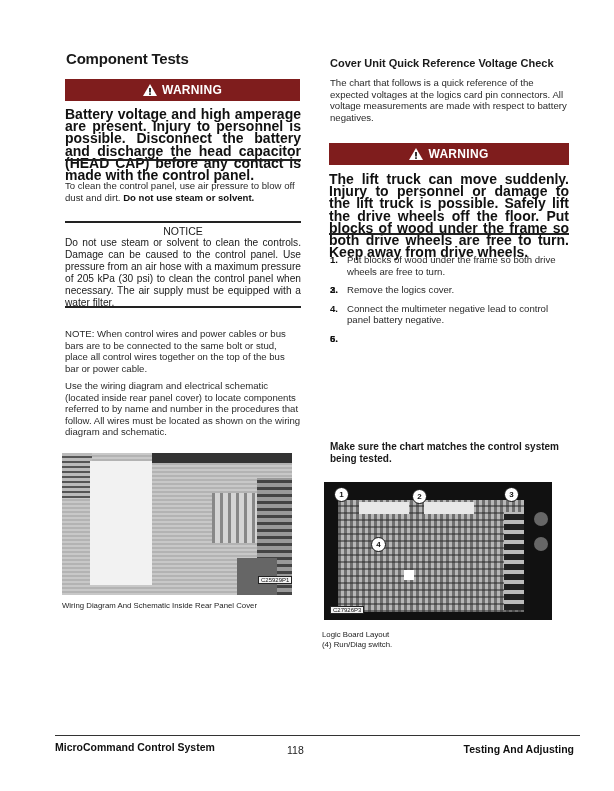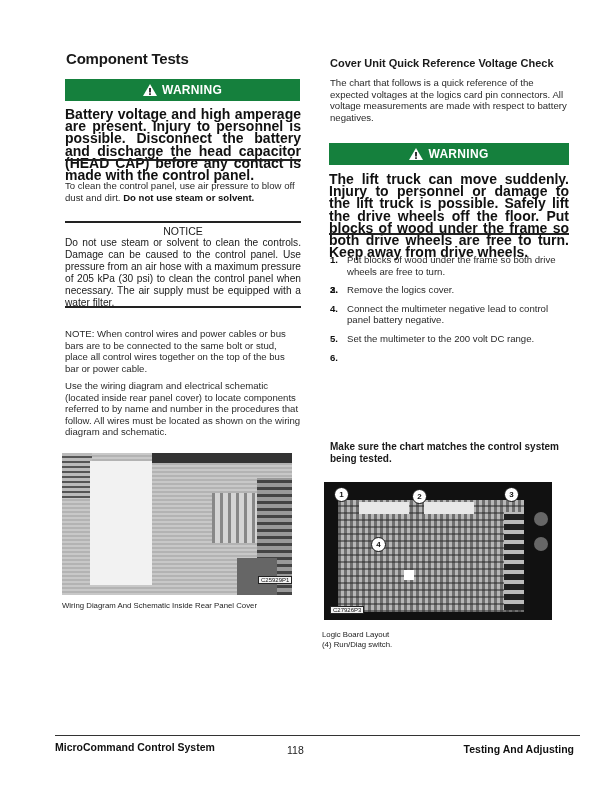--- a/index.html
+++ b/index.html
@@ -3,21 +3,21 @@
 <meta charset="utf-8">
 <style>
   html, body { margin:0; padding:0; background:#ffffff; }
   body { width:614px; height:791px; position:relative; overflow:hidden;
          font-family:"Liberation Sans", sans-serif; color:#1a1a1a; }
   .abs { position:absolute; }
   .h1 { font-weight:bold; font-size:15px; letter-spacing:-0.2px; }
   .h2 { font-weight:bold; font-size:11px; }
   .body { font-size:9.6px; line-height:11.6px; color:#2a2a2a; }
   .bold { font-weight:bold; color:#111; }
-  .warnbar { background:#15803d; color:#fff; font-weight:bold; font-size:12px;
+  .warnbar { background:#7f1d1d; color:#fff; font-weight:bold; font-size:12px;
              display:flex; align-items:center; justify-content:center; height:22px; letter-spacing:0.3px;}
   .warnbar svg { margin-right:5px; }
   .warntext { font-weight:bold; font-size:14px; line-height:12.2px; color:#111; text-align:justify; }
   .rule { height:2px; background:#222; }
   .rule-thin { height:1px; background:#333; }
   .notice-title { text-align:center; font-size:10.5px; }
   .notice-body { font-size:10.2px; line-height:12px; text-align:justify; color:#1a1a1a; }
   ol.steps { list-style:none; margin:0; padding:0; }
   ol.steps li { position:relative; padding-left:17px; margin-bottom:7px; font-size:9.6px; line-height:11.6px; color:#2a2a2a; }
   ol.steps li .num { position:absolute; left:0; top:0; font-weight:bold; color:#111; }
@@ -83,21 +83,21 @@
   <span>WARNING</span>
 </div>
 <div class="abs warntext" style="left:329px;top:173px;width:240px;">The lift truck can move suddenly. Injury to personnel or damage to the lift truck is possible. Safely lift the drive wheels off the floor. Put blocks of wood under the frame so both drive wheels are free to turn. Keep away from drive wheels.</div>
 <div class="abs rule" style="left:329px;top:233px;width:240px;"></div>
 
 <ol class="steps abs" style="left:330px;top:254px;width:240px;">
   <li><span class="num">1.</span><span>Put blocks of wood under the frame so both drive wheels are free to turn.</span></li>
   <li><span class="num">2.</span></li>
   <li><span class="num">3.</span><span>Remove the logics cover.</span></li>
   <li><span class="num">4.</span><span>Connect the multimeter negative lead to control panel battery negative.</span></li>
-  <li><span class="num">5.</span><span>Set the multimeter to the 200 volt DC range.</span></li>
+  <li><span class="num">5.</span></li>
   <li><span class="num">6.</span></li>
 </ol>
 
 <div class="abs h2" style="left:330px;top:441px;width:240px;font-size:10px;line-height:12px;">Make sure the chart matches the control system being tested.</div>
 
 <div class="abs photo" style="left:324px;top:482px;width:228px;height:138px;background:#111;">
   <div class="abs" style="left:14px;top:18px;width:186px;height:112px;background:repeating-linear-gradient(90deg,#7a7a7a 0 3px,#c9c9c9 3px 6px),#999;opacity:0.9;"></div>
   <div class="abs" style="left:14px;top:18px;width:186px;height:112px;background:repeating-linear-gradient(0deg,rgba(40,40,40,0.5) 0 2px,rgba(255,255,255,0) 2px 7px);"></div>
   <div class="abs" style="left:35px;top:20px;width:50px;height:12px;background:#e8e8e8;"></div>
   <div class="abs" style="left:100px;top:20px;width:50px;height:12px;background:#e8e8e8;"></div>

